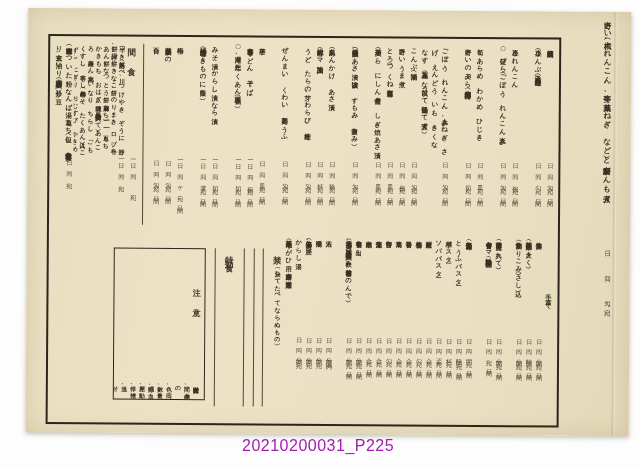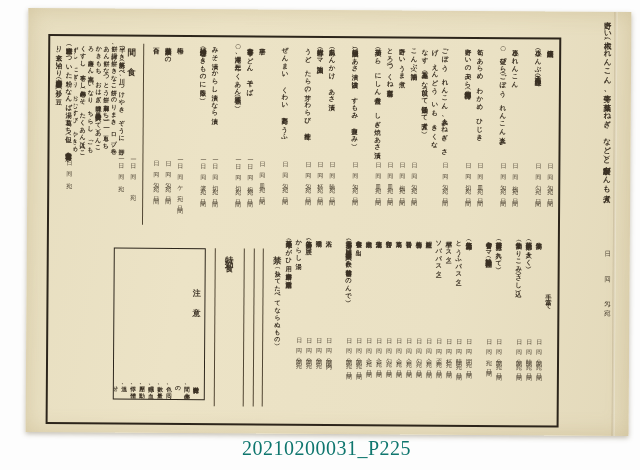--- a/index.html
+++ b/index.html
@@ -59,22 +59,22 @@
   .notice-body{font-size:5.8px;line-height:1.55;letter-spacing:.4px;color:#3a3023;font-weight:bold;}
 
   
   .margin-note{position:absolute;left:541px;top:4px;width:44px;height:400px;
     display:flex;writing-mode:vertical-rl;text-orientation:upright;overflow:hidden;}
   .margin-note .name{font-weight:bold;font-size:7.5px;line-height:1.5;letter-spacing:.5px;
     height:230px;flex:none;color:#3a3023;}
   .margin-note .dose{font-size:6.5px;letter-spacing:9px;color:#463c2d;}
 
   
-  .photo-label{position:absolute;left:242px;top:437px;font-family:Liberation Serif, serif;
-    font-size:20px;color:#0f766e;letter-spacing:.5px;}
+  .photo-label{position:absolute;left:242px;top:437px;font-family:Liberation Sans, sans-serif;
+    font-size:16px;color:#a21caf;letter-spacing:.5px;}
 </style>
 </head>
 <body>
 
 <div class="stage">
   <div class="paper">
 
     <div class="margin-note">
       <span class="name">野さい（大根、れんこん、牛蒡、菜葉、ねぎ、など）と自家製がんも煮〆</span>
       <span class="dose">日　囘　匁宛</span>

